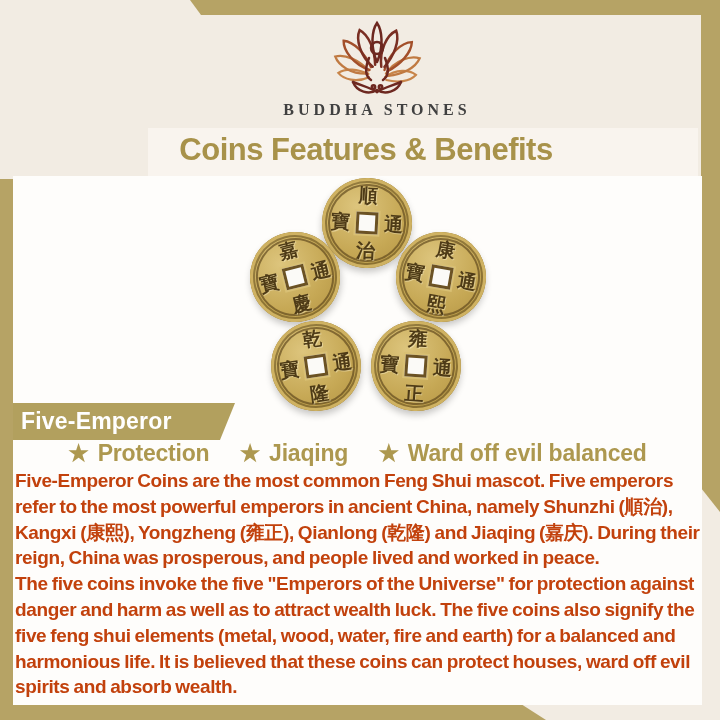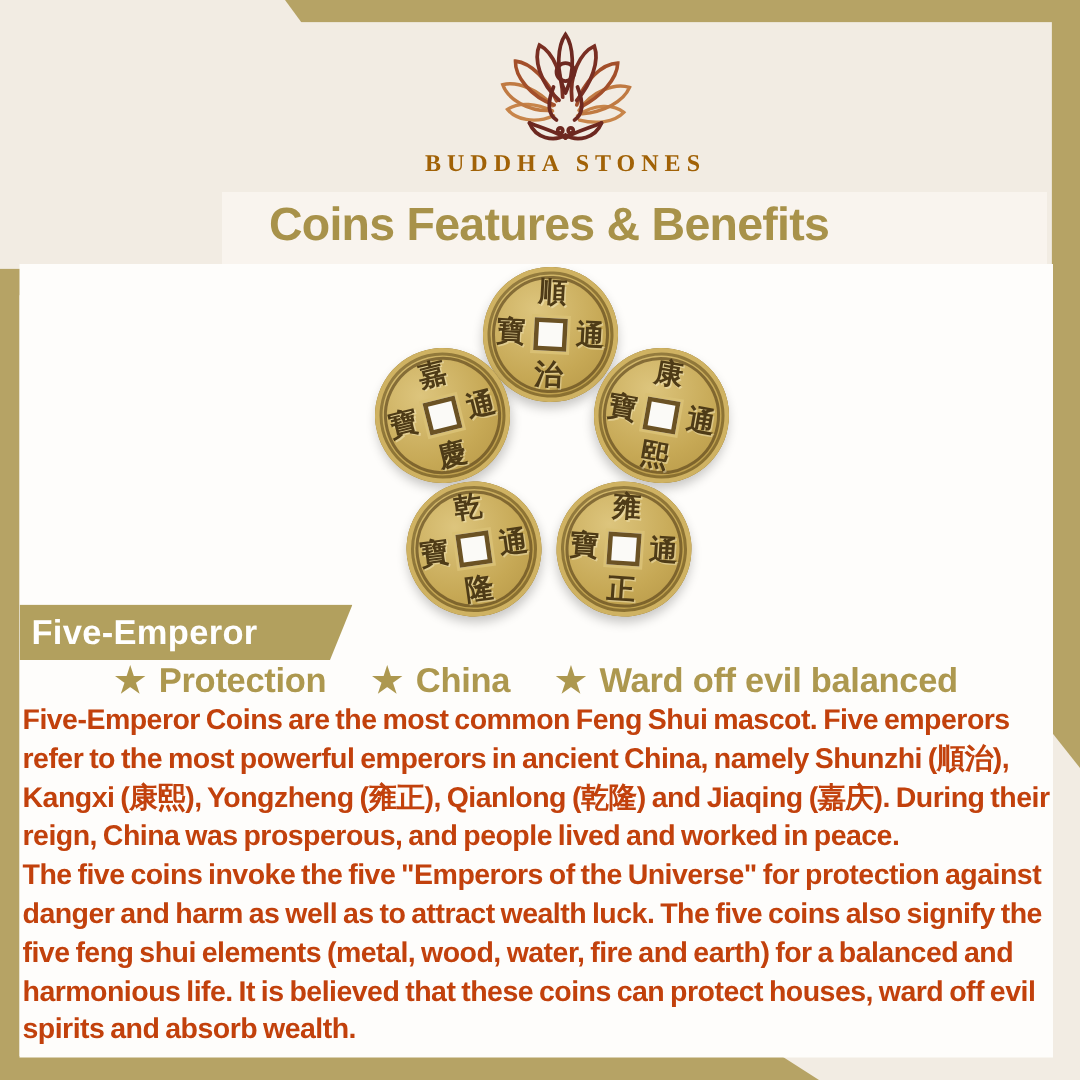--- a/index.html
+++ b/index.html
@@ -14,21 +14,21 @@
     clip-path:polygon(0 0,100% 0,100% 100%,0 488px);}
   .frame-left{left:0;top:179px;width:28px;height:541px;
     clip-path:polygon(0 0,100% 0,13px 18px,13px 100%,0 100%);}
   .frame-bottom{left:0;top:704px;width:546px;height:16px;
     clip-path:polygon(0 0,521px 0,100% 100%,0 100%);}
 
   
   .logo-wrap{position:absolute;left:17px;top:18px;width:720px;
     display:flex;flex-direction:column;align-items:center;}
   .brand-name{margin-top:1px;font-family:"Liberation Serif",serif;
-    font-size:16px;letter-spacing:4px;color:#a16207;font-weight:600;}
+    font-size:16px;letter-spacing:4px;color:#404040;font-weight:600;}
 
   
   .title-band{position:absolute;left:148px;top:128px;width:550px;height:48px;
     background:#f9f4ee;border-bottom:1px solid #e9e0d5;}
   .page-title{position:absolute;left:10px;top:132px;width:712px;text-align:center;
     font-size:31px;font-weight:700;color:#a8924a;letter-spacing:-0.5px;}
 
   
   .content{position:absolute;left:13px;top:176px;width:689px;height:529px;background:#fefdfb;}
 
@@ -144,21 +144,21 @@
       <span class="hole"></span>
     </div>
   </div>
 
   <div class="section-banner">
     <span>Five-Emperor Coins</span>
   </div>
 
   <div class="features">
     <span class="feature-item"><span class="star">★</span><span>Protection</span></span>
-    <span class="feature-item"><span class="star">★</span><span>China</span></span>
+    <span class="feature-item"><span class="star">★</span><span>Jiaqing</span></span>
     <span class="feature-item"><span class="star">★</span><span>Ward off evil balanced</span></span>
   </div>
 
   <div class="body-text">
     <p>Five-Emperor Coins are the most common Feng Shui mascot. Five emperors refer to the most powerful emperors in ancient China, namely Shunzhi (順治), Kangxi (康熙), Yongzheng (雍正), Qianlong (乾隆) and Jiaqing (嘉庆). During their reign, China was prosperous, and people lived and worked in peace.</p>
     <p>The five coins invoke the five "Emperors of the Universe" for protection against danger and harm as well as to attract wealth luck. The five coins also signify the five feng shui elements (metal, wood, water, fire and earth) for a balanced and harmonious life. It is believed that these coins can protect houses, ward off evil spirits and absorb wealth.</p>
   </div>
 
 </div>
 

